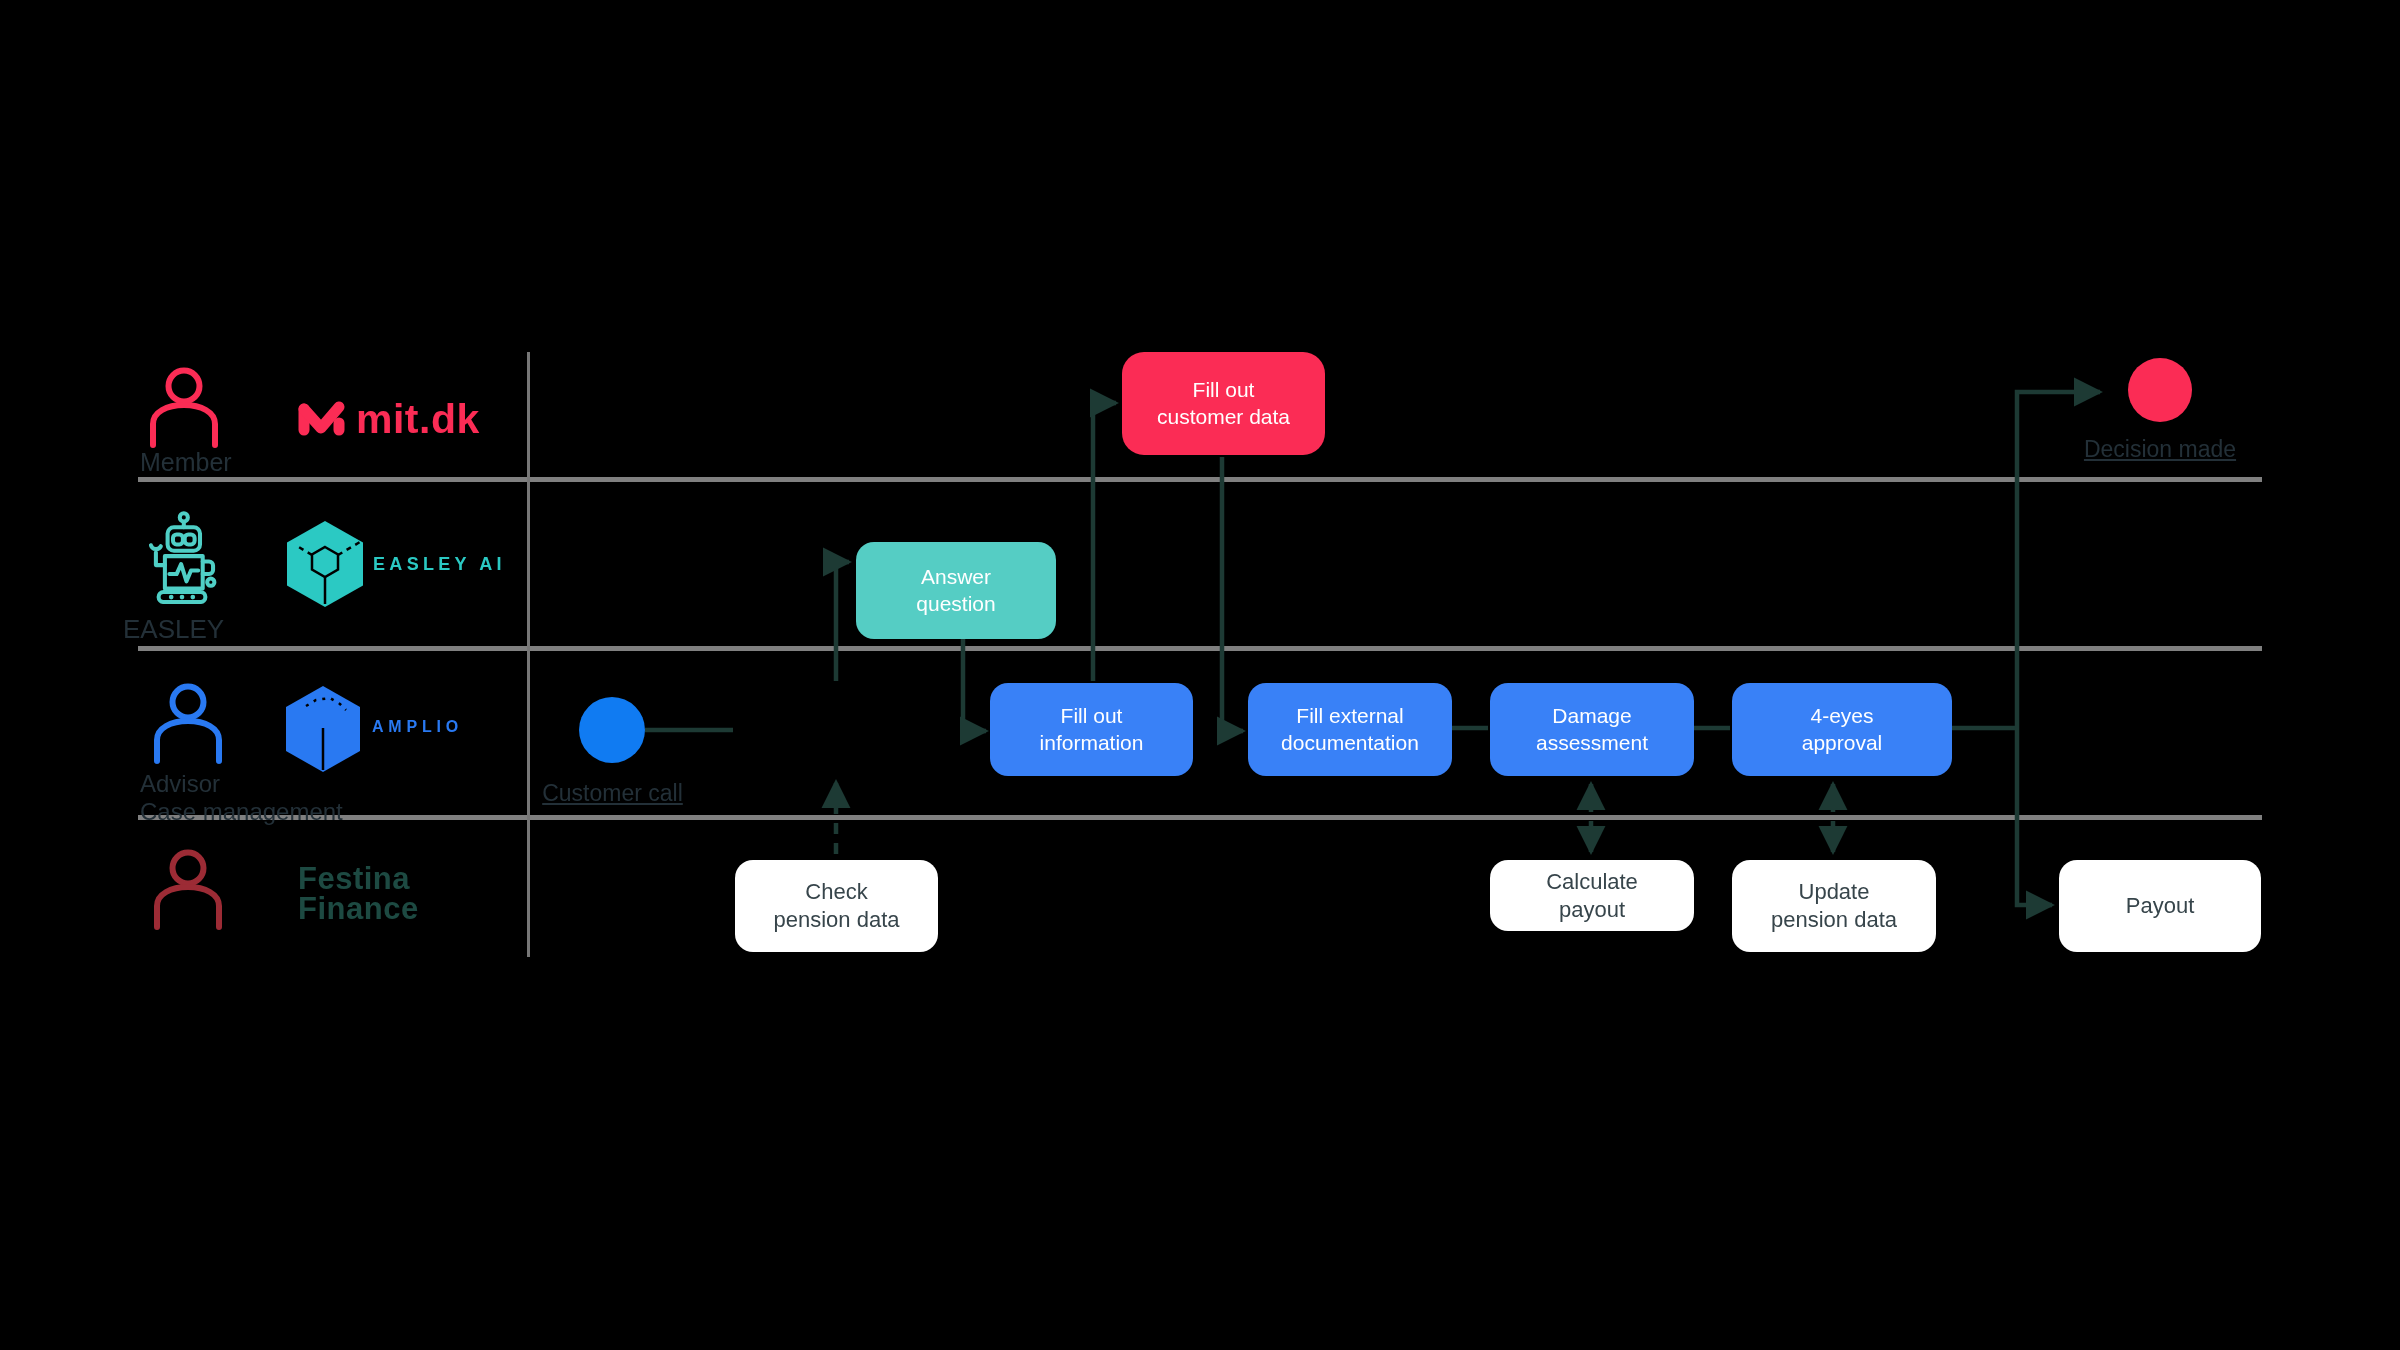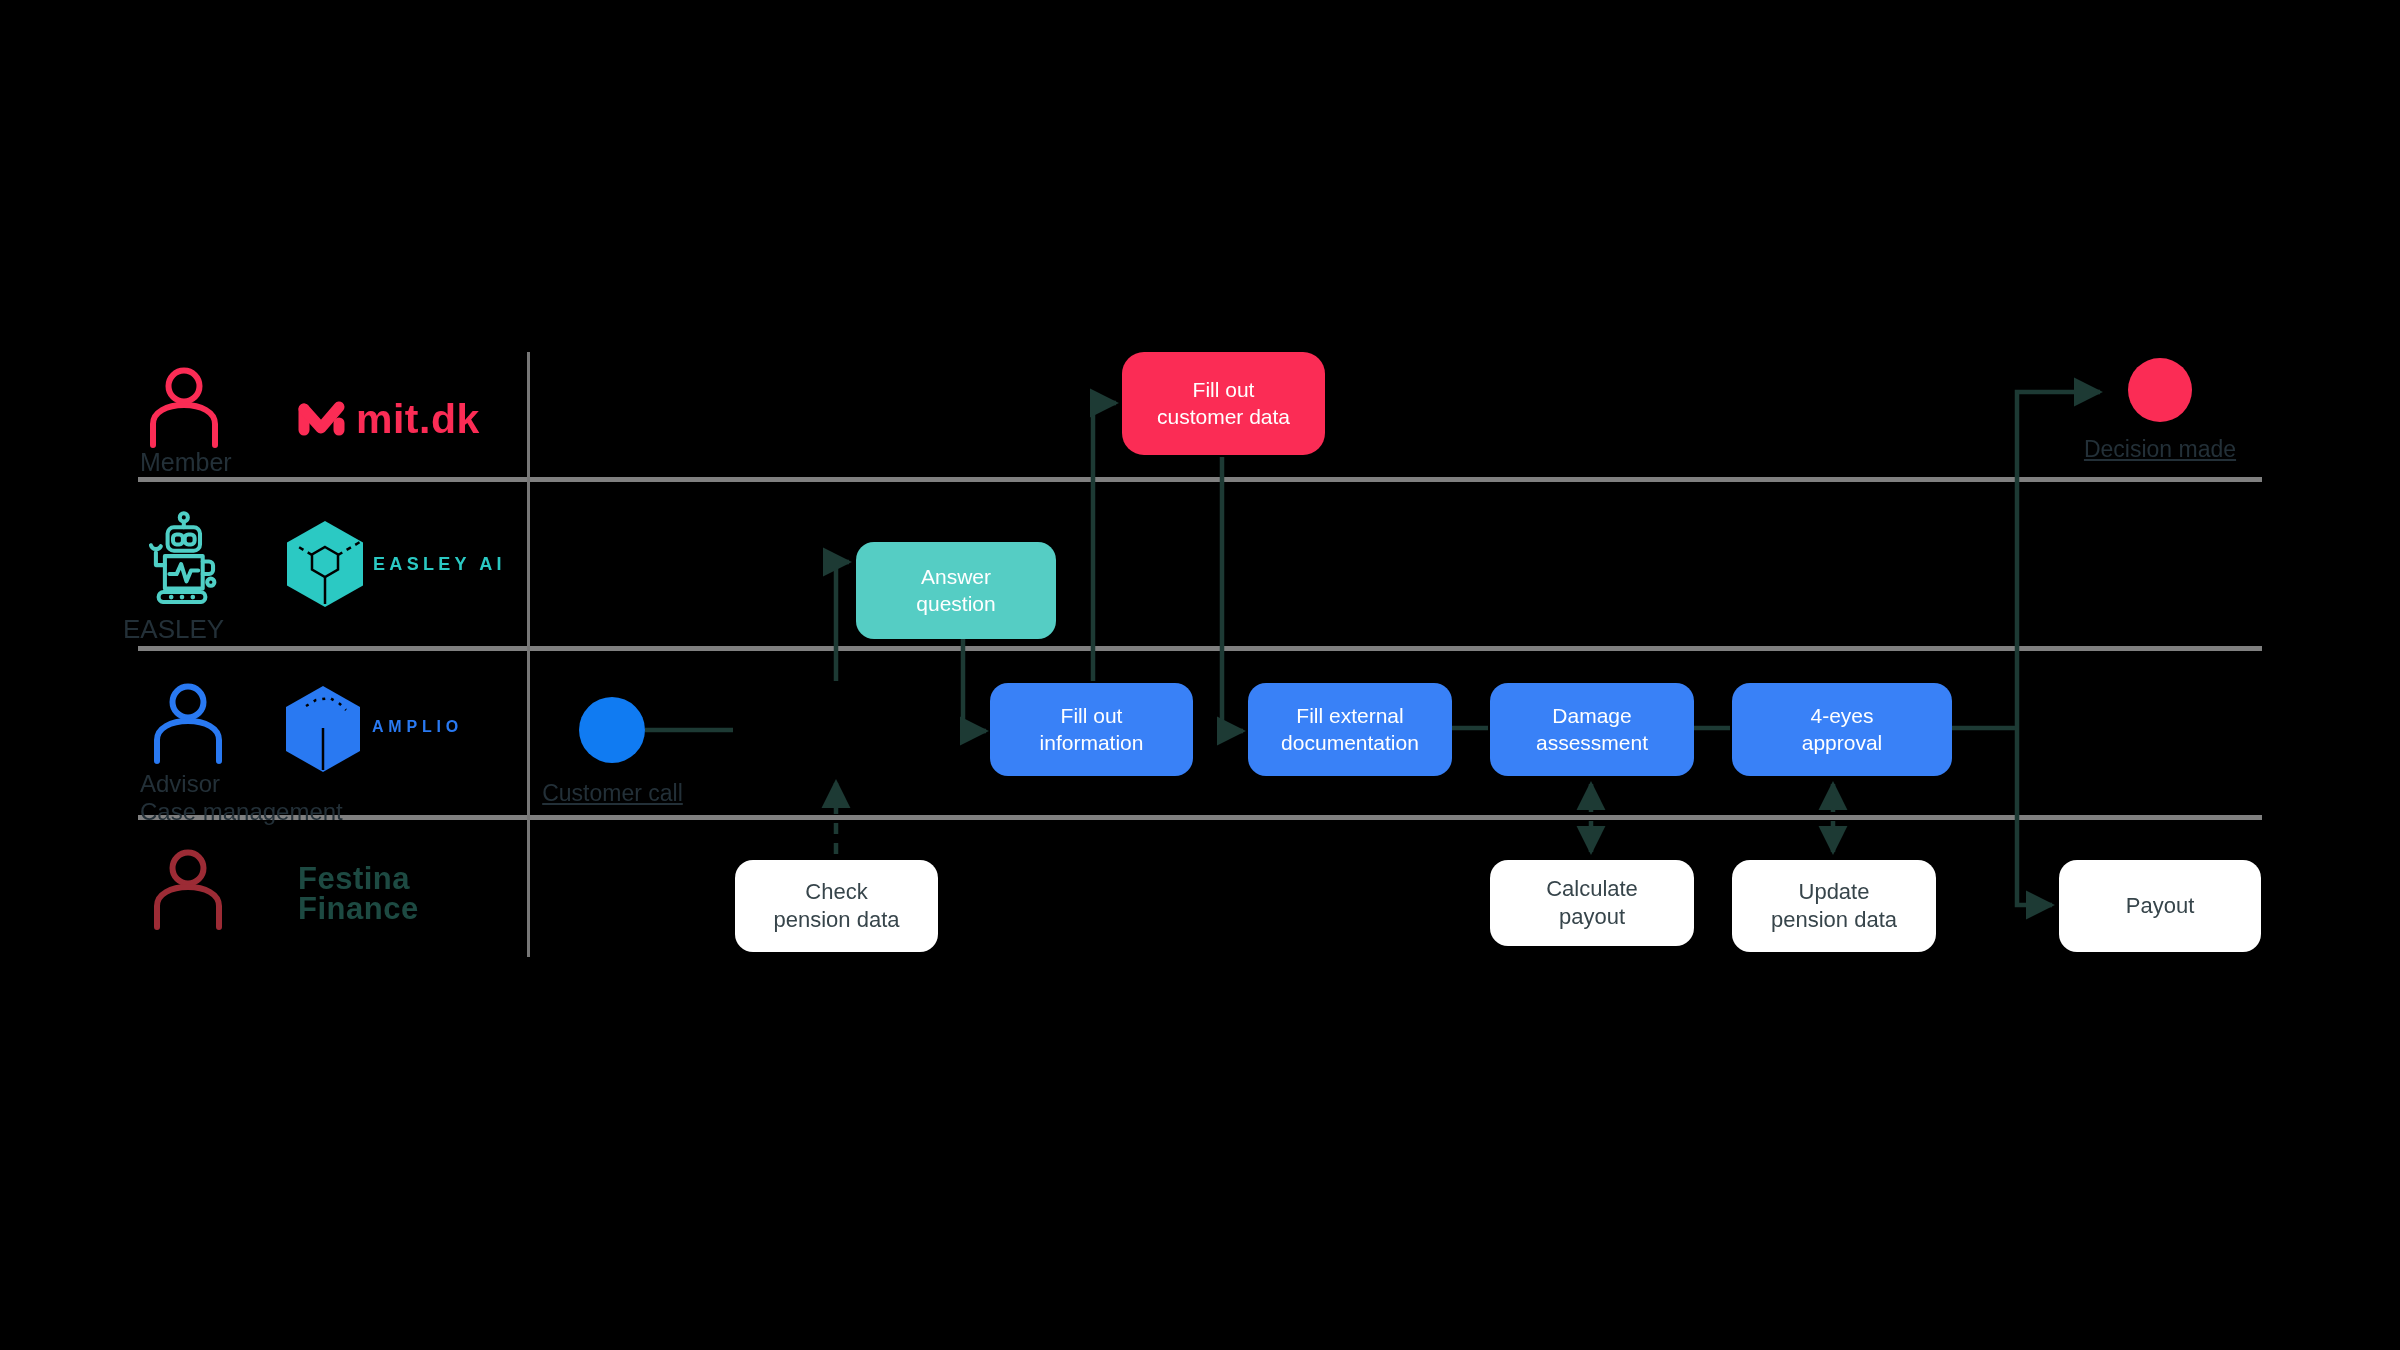--- a/index.html
+++ b/index.html
@@ -217,21 +217,21 @@
   <div class="task blue" style="left:1732px;top:683px;width:220px;height:93px">
     <span>4-eyes</span>
     <span>approval</span>
   </div>
 
   <div class="task white" style="left:735px;top:860px;width:203px;height:92px">
     <span>Check</span>
     <span>pension data</span>
   </div>
 
-  <div class="task white" style="left:1490px;top:860px;width:204px;height:86px">
+  <div class="task white" style="left:1490px;top:860px;width:204px;height:71px">
     <span>Calculate</span>
     <span>payout</span>
   </div>
 
   <div class="task white" style="left:1732px;top:860px;width:204px;height:92px">
     <span>Update</span>
     <span>pension data</span>
   </div>
 
   <div class="task white" style="left:2059px;top:860px;width:202px;height:92px">

